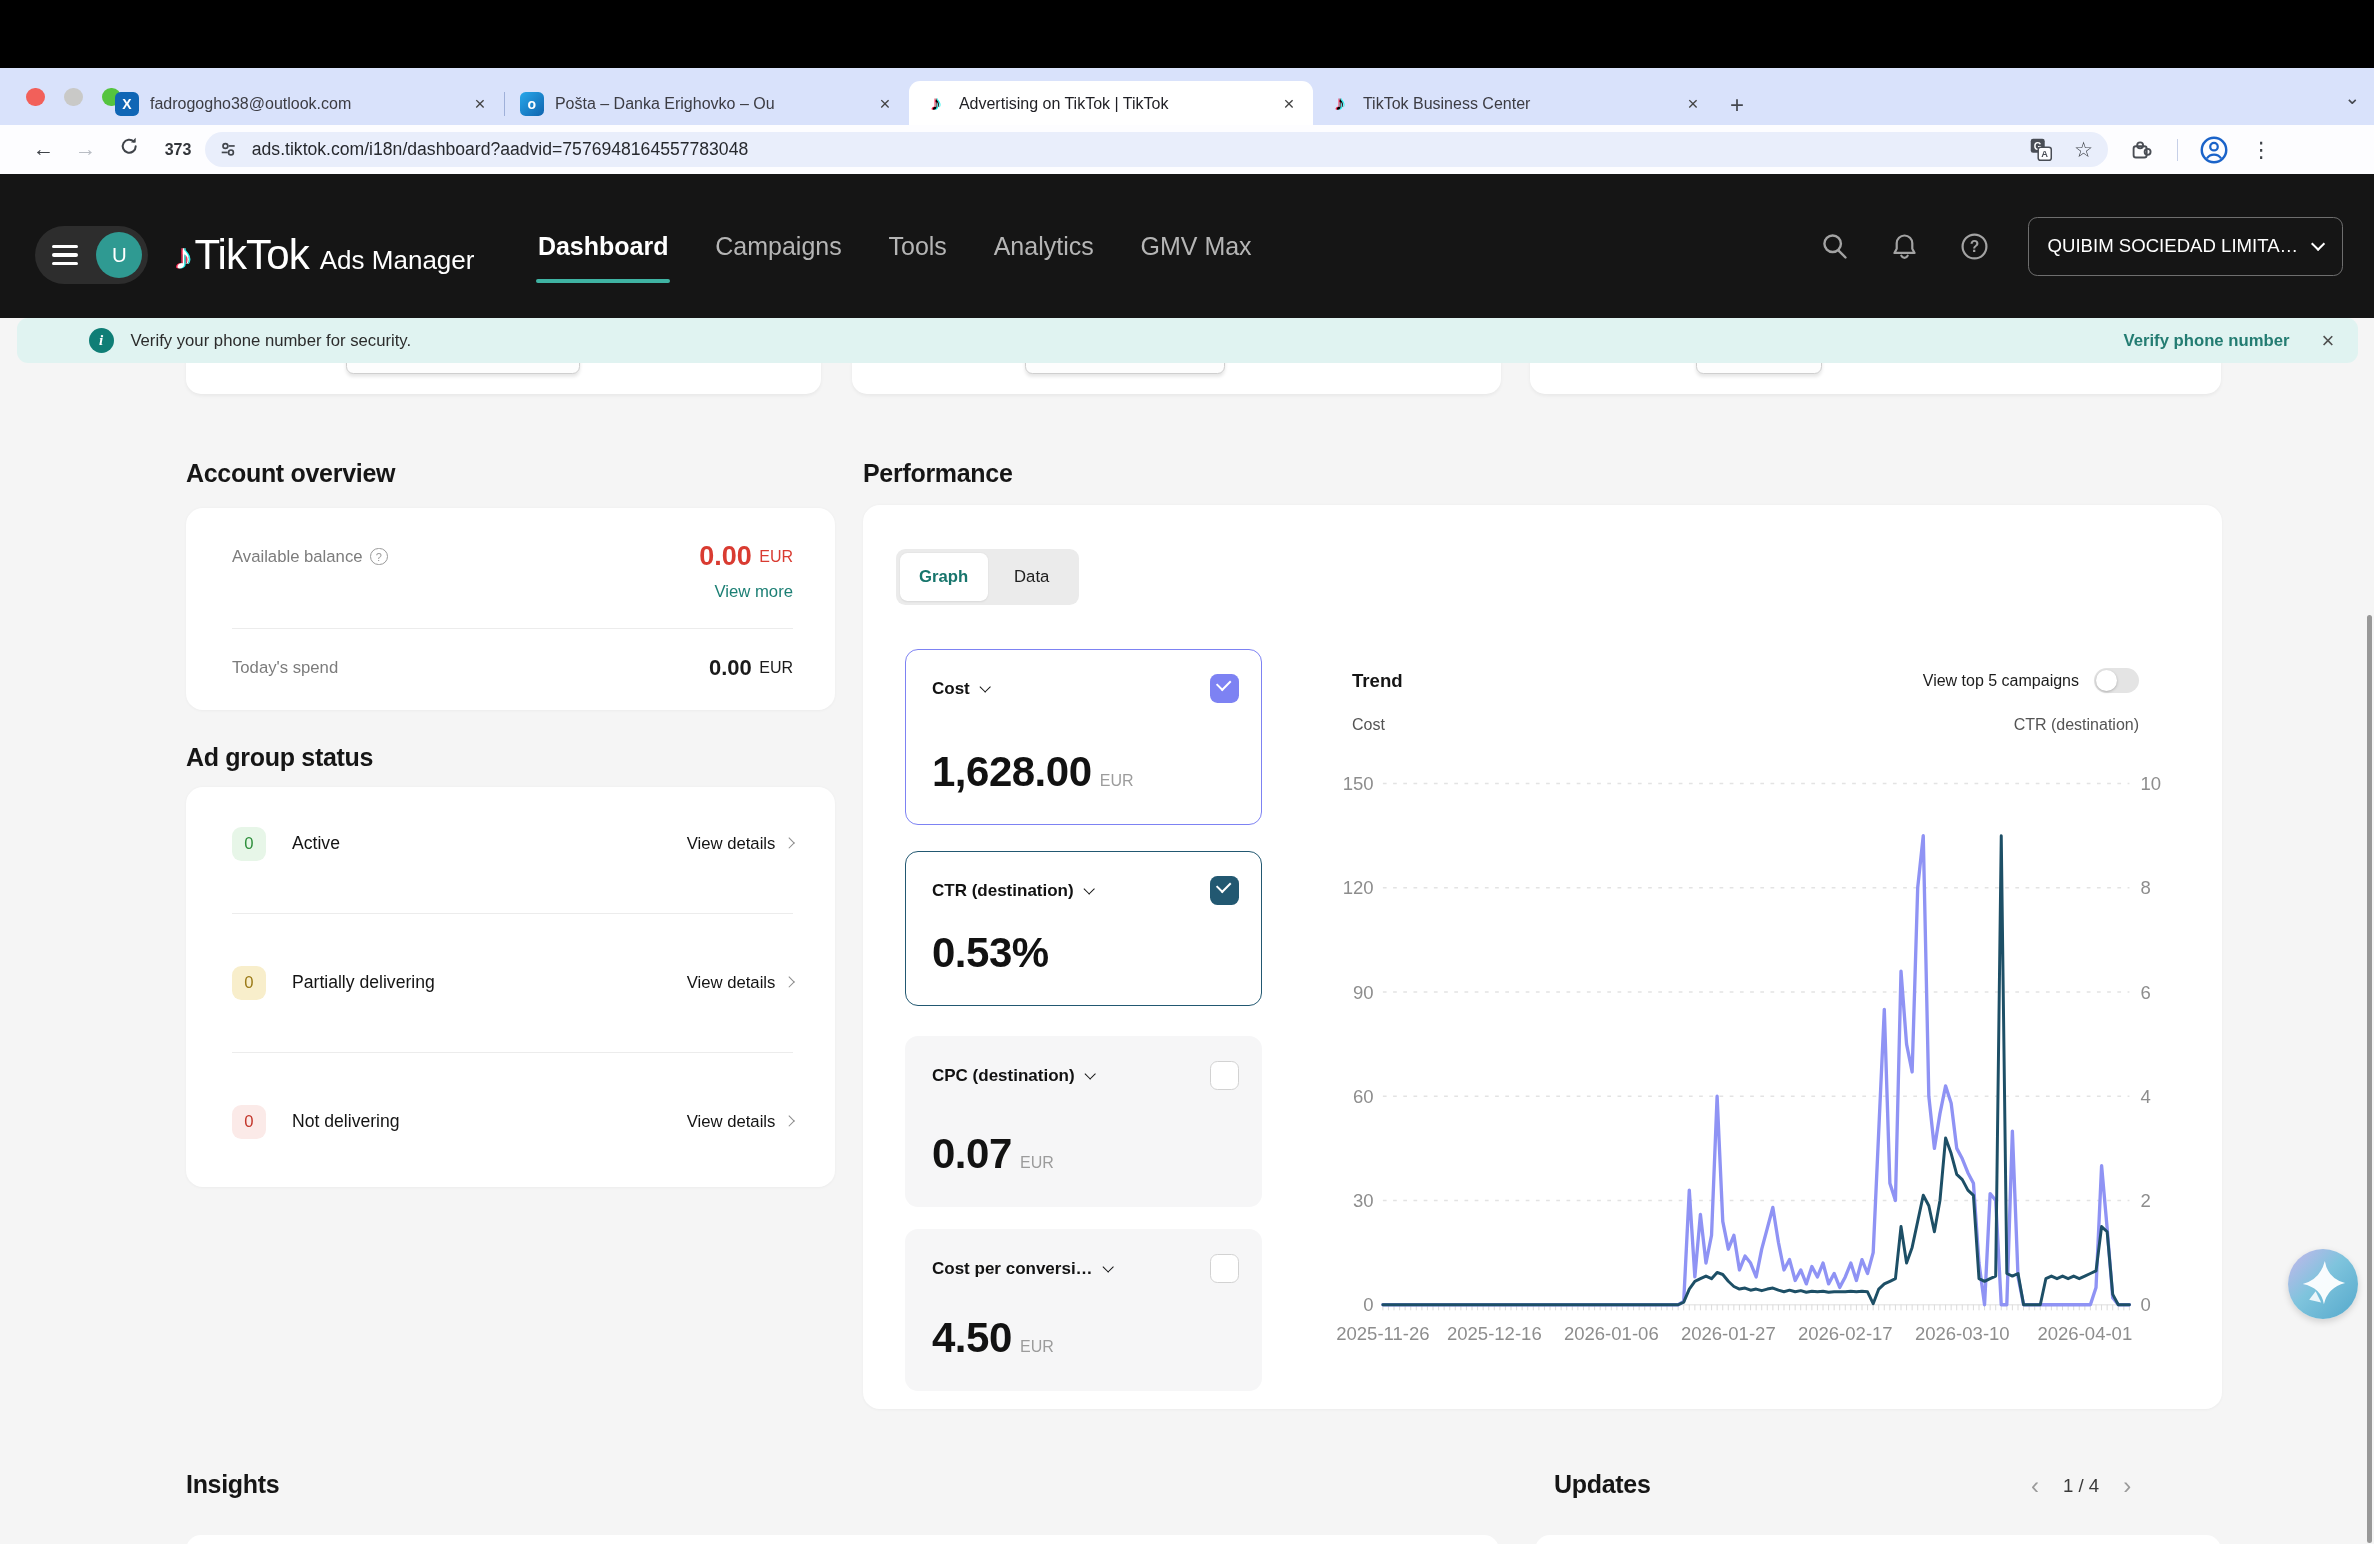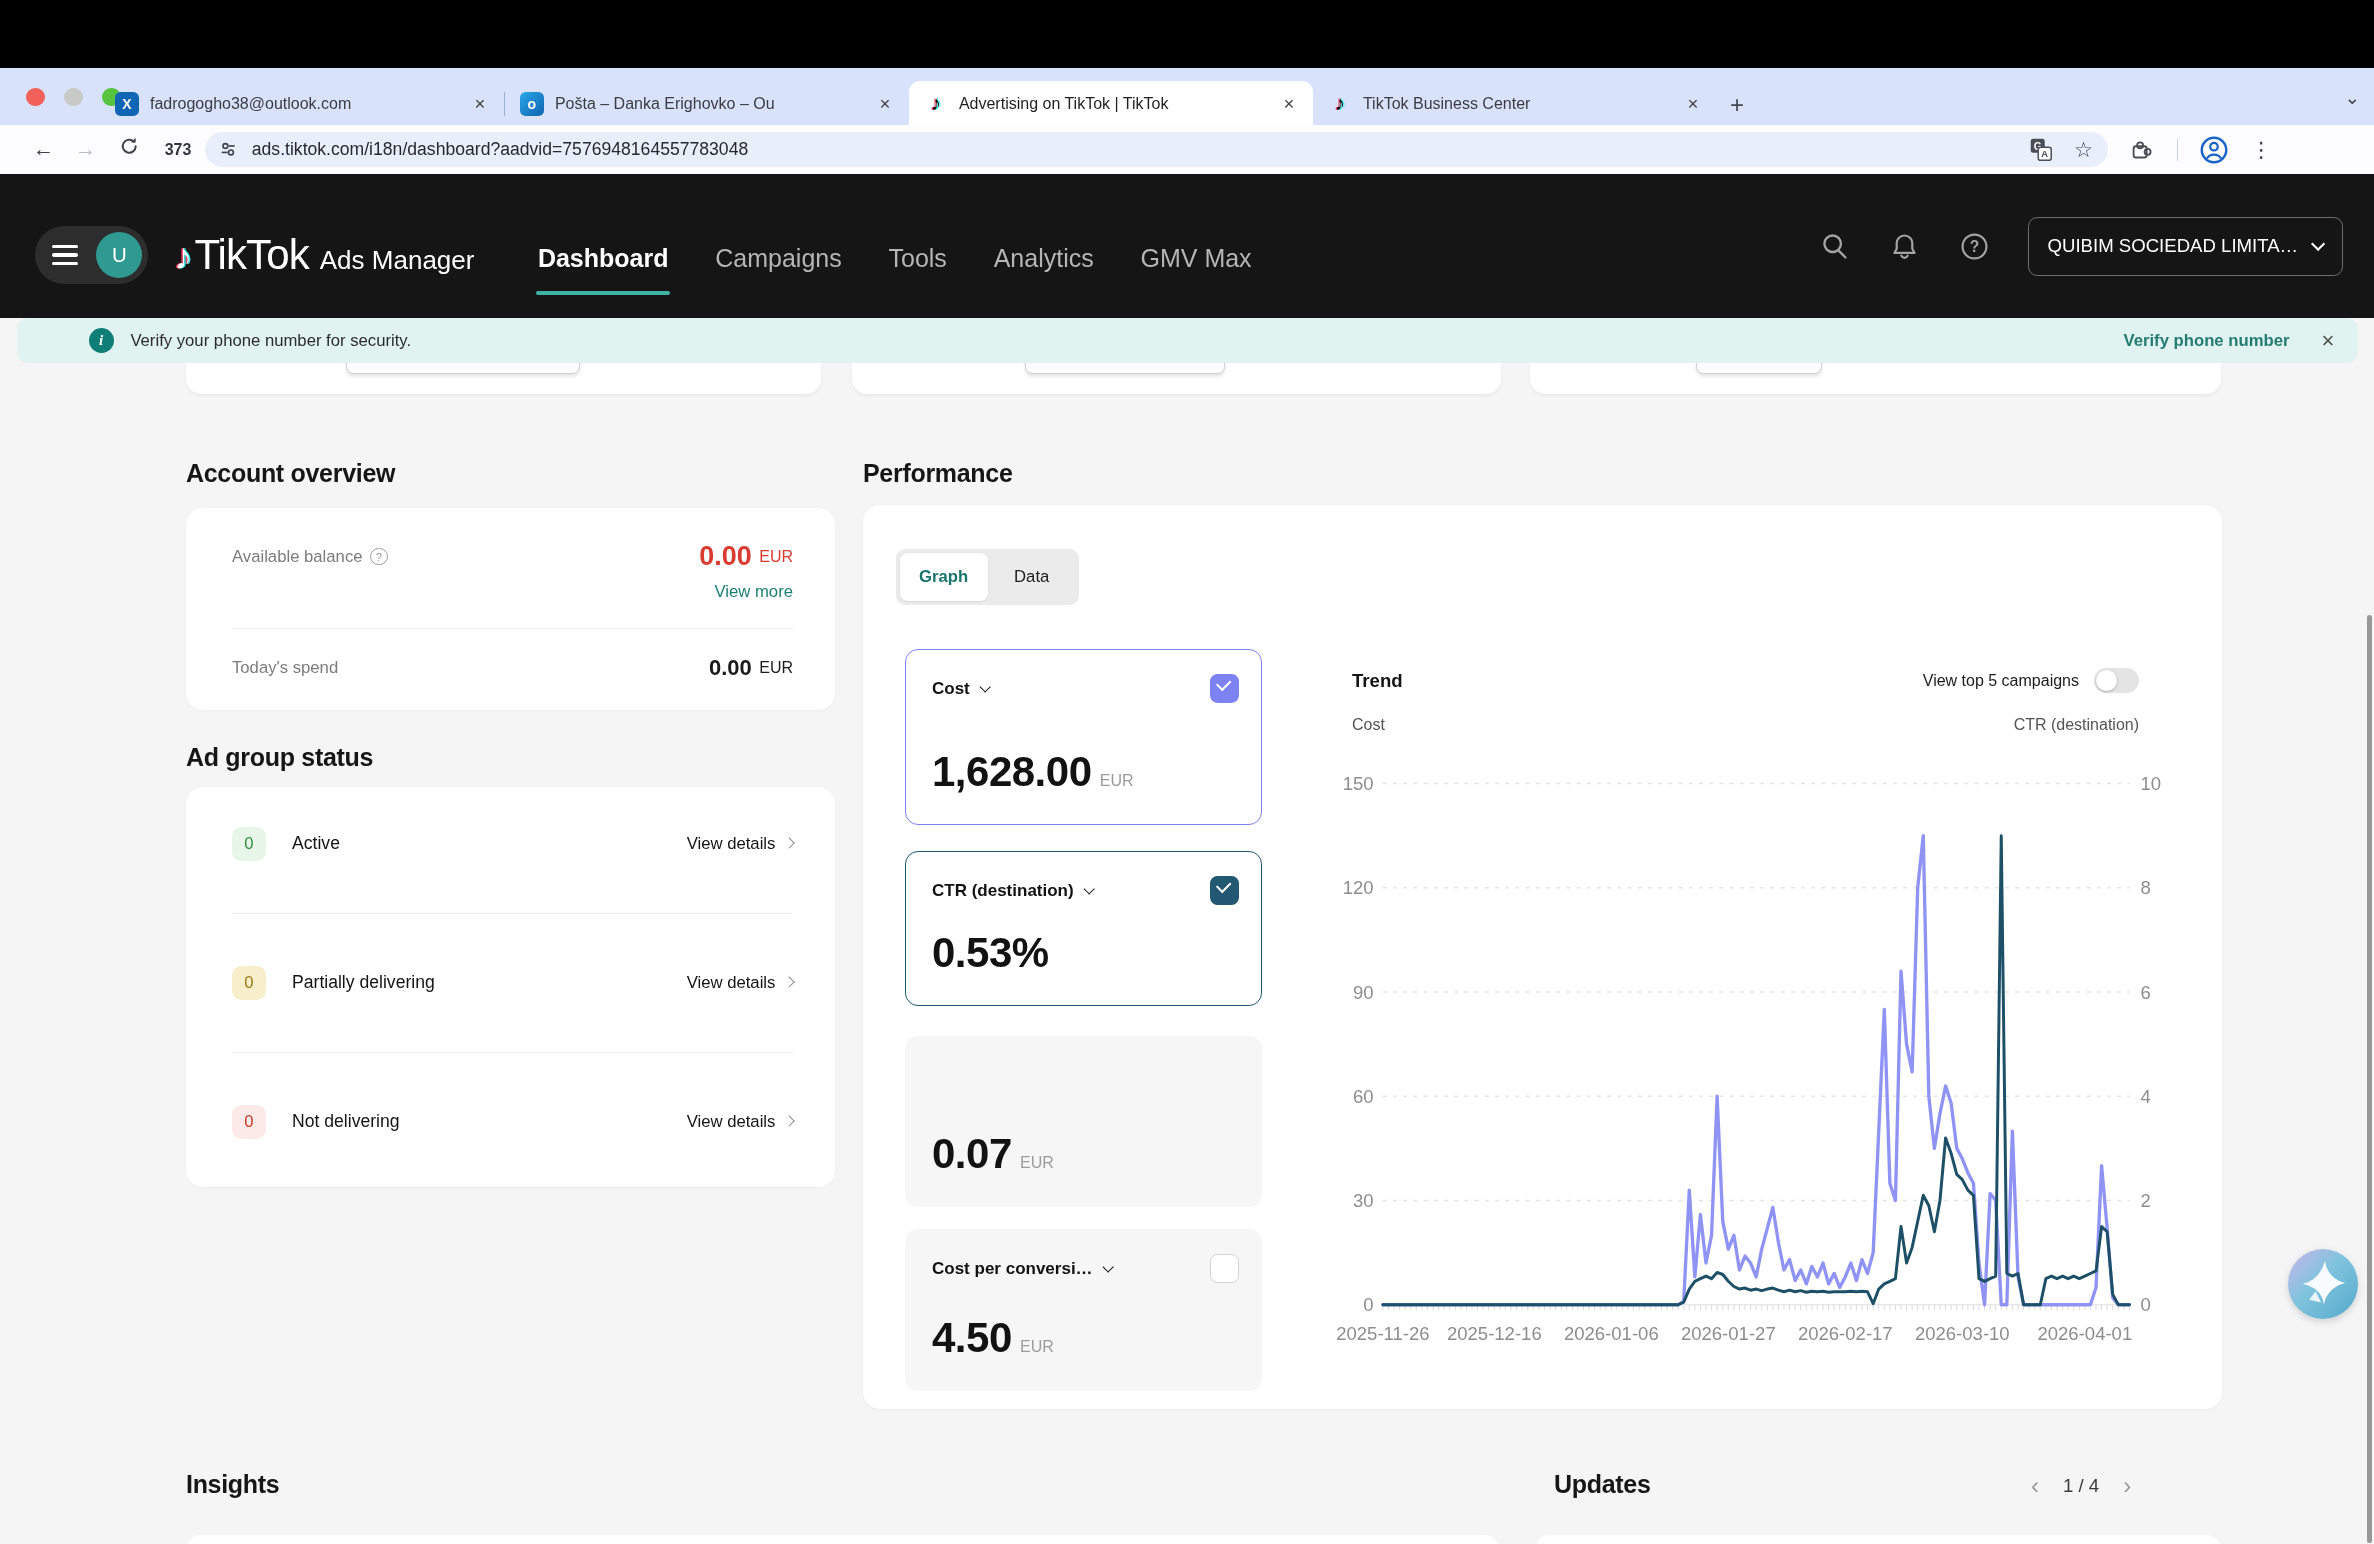--- a/index.html
+++ b/index.html
@@ -40,21 +40,21 @@
   .navbar { position:absolute; left:0; top:174px; width:100%; height:144px; background:#151515; }
   .nav-left { position:absolute; left:35px; top:52px; display:flex; align-items:center; }
   .menu-pill { width:113px; height:58px; background:#2d2d2d; border-radius:29px; display:flex; align-items:center; padding:0 5.6px 0 16.7px; justify-content:space-between; }
   .burger { display:flex; flex-direction:column; gap:5.6px; }
   .burger span { display:block; width:26px; height:3.2px; background:#fff; border-radius:1.9px; }
   .nav-avatar { width:46px; height:46px; border-radius:50%; background:#2f9a92; color:#fff; font-size:20.4px; display:flex; align-items:center; justify-content:center; }
   .brand { display:flex; align-items:baseline; margin-left:26px; color:#fff; }
   .brand .note { font-size:37px; margin-right:1.9px; text-shadow:1.4px 0 0 #25f4ee, -1.4px 0 0 #fe2c55; }
   .brand .bname { font-size:42px; font-weight:normal; letter-spacing:-0.9px; }
   .brand .bsuffix { font-size:26px; margin-left:11px; font-weight:400; }
-  .nav-items { position:absolute; left:536px; top:0; height:144px; display:flex; align-items:center; gap:43px;margin-top:12px; }
+  .nav-items { position:absolute; left:536px; top:0; height:144px; display:flex; align-items:center; gap:43px; }
   .nav-item { position:relative; font-size:25px; color:#b5b5b5; padding:9.3px 1.9px; }
   .nav-item.active { color:#fff; font-weight:bold; }
   .nav-item.active::after { content:""; position:absolute; left:0; right:0; bottom:-13px; height:3.7px; background:#3fb3a3; border-radius:1.9px; }
   .nav-right { position:absolute; right:32px; top:0; height:144px; display:flex; align-items:center; gap:37px; }
   .nav-ic { width:33px; height:33px; }
   .acct-box { display:flex; align-items:center; gap:15px; border:1.4px solid #6e6e6e; border-radius:9.3px; height:59px; padding:0 18.6px; color:#fff; font-size:18.6px; }
   .chev { display:inline-block; width:10.2px; height:10.2px; border-right:2.3px solid currentColor; border-bottom:2.3px solid currentColor; transform:rotate(45deg); margin-top:-3.7px; }
 
   
   .content { position:absolute; left:0; top:318px; width:2375px; height:1226px; background:#f5f5f5; }
@@ -348,20 +348,25 @@
           <span class="mc-name">CTR (destination)</span>
           <span class="chev"></span>
           <span class="cb on" style="background: rgb(34, 88, 113);"></span>
         </div>
         <div class="mc-val">
             <b>0.53%</b>
             <span class="mc-unit"></span>
           </div>
       </div>
       <div class="metric-card" style="top:531px; height:171px;">
+        <div class="mc-head">
+          <span class="mc-name">CPC (destination)</span>
+          <span class="chev"></span>
+          <span class="cb"></span>
+        </div>
         <div class="mc-val">
             <b>0.07</b>
             <span class="mc-unit">EUR</span>
           </div>
       </div>
       <div class="metric-card" style="top:724px; height:162px;">
         <div class="mc-head">
           <span class="mc-name">Cost per conversi…</span>
           <span class="chev"></span>
           <span class="cb"></span>

